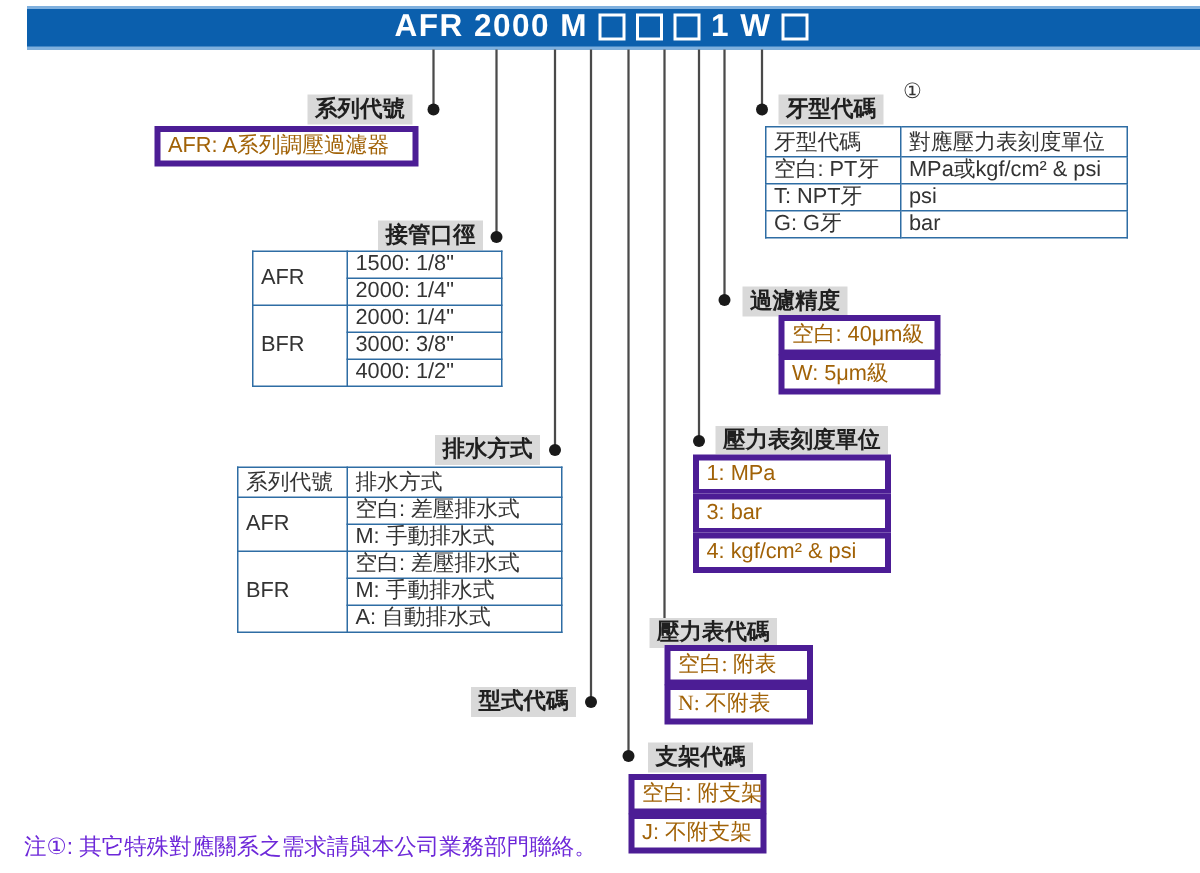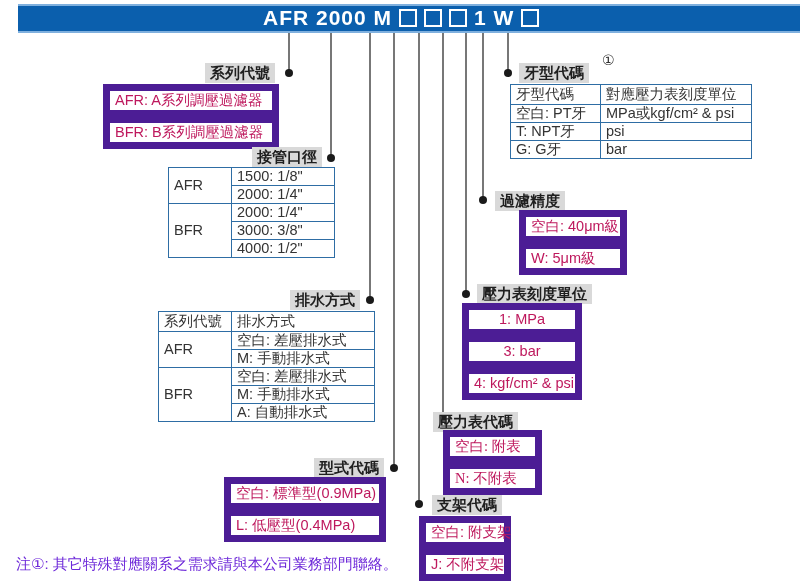--- a/index.html
+++ b/index.html
@@ -12,22 +12,22 @@
        color:#fff;font-weight:bold;font-size:21px;letter-spacing:1px;white-space:nowrap;}
   .tbox{display:inline-block;width:14px;height:14px;border:2px solid #fff;background:transparent;}
   
   svg.conn{position:absolute;left:0;top:0;pointer-events:none;}
   
   .lbl{position:absolute;background:#d9d9d9;font-weight:bold;font-size:15px;line-height:18px;
        padding:1px 5px;color:#1f1f1f;white-space:nowrap;}
   .note-ref{position:absolute;font-size:14px;color:#333;}
   
   .vbox{position:absolute;background:#fff;}
-  .vbox .row{border:7px solid #4c1d95;margin-top:-1px;padding:0 5px;font-size:14.5px;
-       height:19px;line-height:19px;white-space:nowrap;color:#be185d;background:#fff;}
+  .vbox .row{border:4px solid #4c1d95;margin-top:-1px;padding:0 5px;font-size:14.5px;
+       height:19px;line-height:19px;white-space:nowrap;color:#a16207;background:#fff;}
   .vbox .row:first-child{margin-top:0;}
   
   table.diag{position:absolute;border-collapse:collapse;background:#fff;}
   table.diag td,table.diag th{border:1px solid #2e6da4;font-size:14.5px;font-weight:normal;
        padding:0 5px;white-space:nowrap;color:#333;text-align:left;background:#fff;}
   table.diag td{height:17px;line-height:17px;}
   .footnote{position:absolute;left:16px;top:555px;font-size:15px;color:#6d28d9;white-space:nowrap;}
 </style>
 </head>
 <body>
@@ -65,21 +65,20 @@
       <circle cx="443" cy="421" r="4"></circle>
       <circle cx="466" cy="294" r="4"></circle>
       <circle cx="483" cy="200" r="4"></circle>
       <circle cx="508" cy="73" r="4"></circle>
     </g>
   </svg>
 
   <div class="lbl" style="left:205px;top:63px;">系列代號</div>
   <div class="vbox" style="left:103px;top:84px;width:176px;">
     <div class="row">AFR: A系列調壓過濾器</div>
-    <div class="row">BFR: B系列調壓過濾器</div>
   </div>
 
   <div class="lbl" style="left:252px;top:147px;">接管口徑</div>
   <table class="diag" style="left:168px;top:167px;">
     <tbody>
         <tr>
       <td rowspan="2" style="width:52px;">AFR</td>
       <td style="width:92px;">1500: 1/8"</td>
     </tr>
     <tr>
@@ -119,39 +118,35 @@
     <tr>
           <td>M: 手動排水式</td>
         </tr>
     <tr>
           <td>A: 自動排水式</td>
         </tr>
   </tbody>
     </table>
 
   <div class="lbl" style="left:314px;top:458px;">型式代碼</div>
-  <div class="vbox" style="left:224px;top:477px;width:162px;">
-    <div class="row">空白: 標準型(0.9MPa)</div>
-    <div class="row">L: 低壓型(0.4MPa)</div>
-  </div>
 
   <div class="lbl" style="left:432px;top:495px;text-align:right;">支架代碼</div>
   <div class="vbox" style="left:419px;top:516px;width:92px;">
     <div class="row">空白: 附支架</div>
     <div class="row">J: 不附支架</div>
   </div>
 
   <div class="lbl" style="left:433px;top:412px;">壓力表代碼</div>
   <div class="vbox" style="left:443px;top:430px;width:99px;font-family:Liberation Serif, serif;">
     <div class="row">空白: 附表</div>
     <div class="row">N: 不附表</div>
   </div>
 
   <div class="lbl" style="left:477px;top:284px;">壓力表刻度單位</div>
-  <div class="vbox" style="left:462px;top:303px;width:120px;text-align:center;">
+  <div class="vbox" style="left:462px;top:303px;width:132px;">
     <div class="row">1: MPa</div>
     <div class="row">3: bar</div>
     <div class="row">4: kgf/cm² &amp; psi</div>
   </div>
 
   <div class="lbl" style="left:495px;top:191px;">過濾精度</div>
   <div class="vbox" style="left:483px;top:210px;width:108px;margin-left:36px;">
     <div class="row">空白: 40μm級</div>
     <div class="row">W: 5μm級</div>
   </div>

